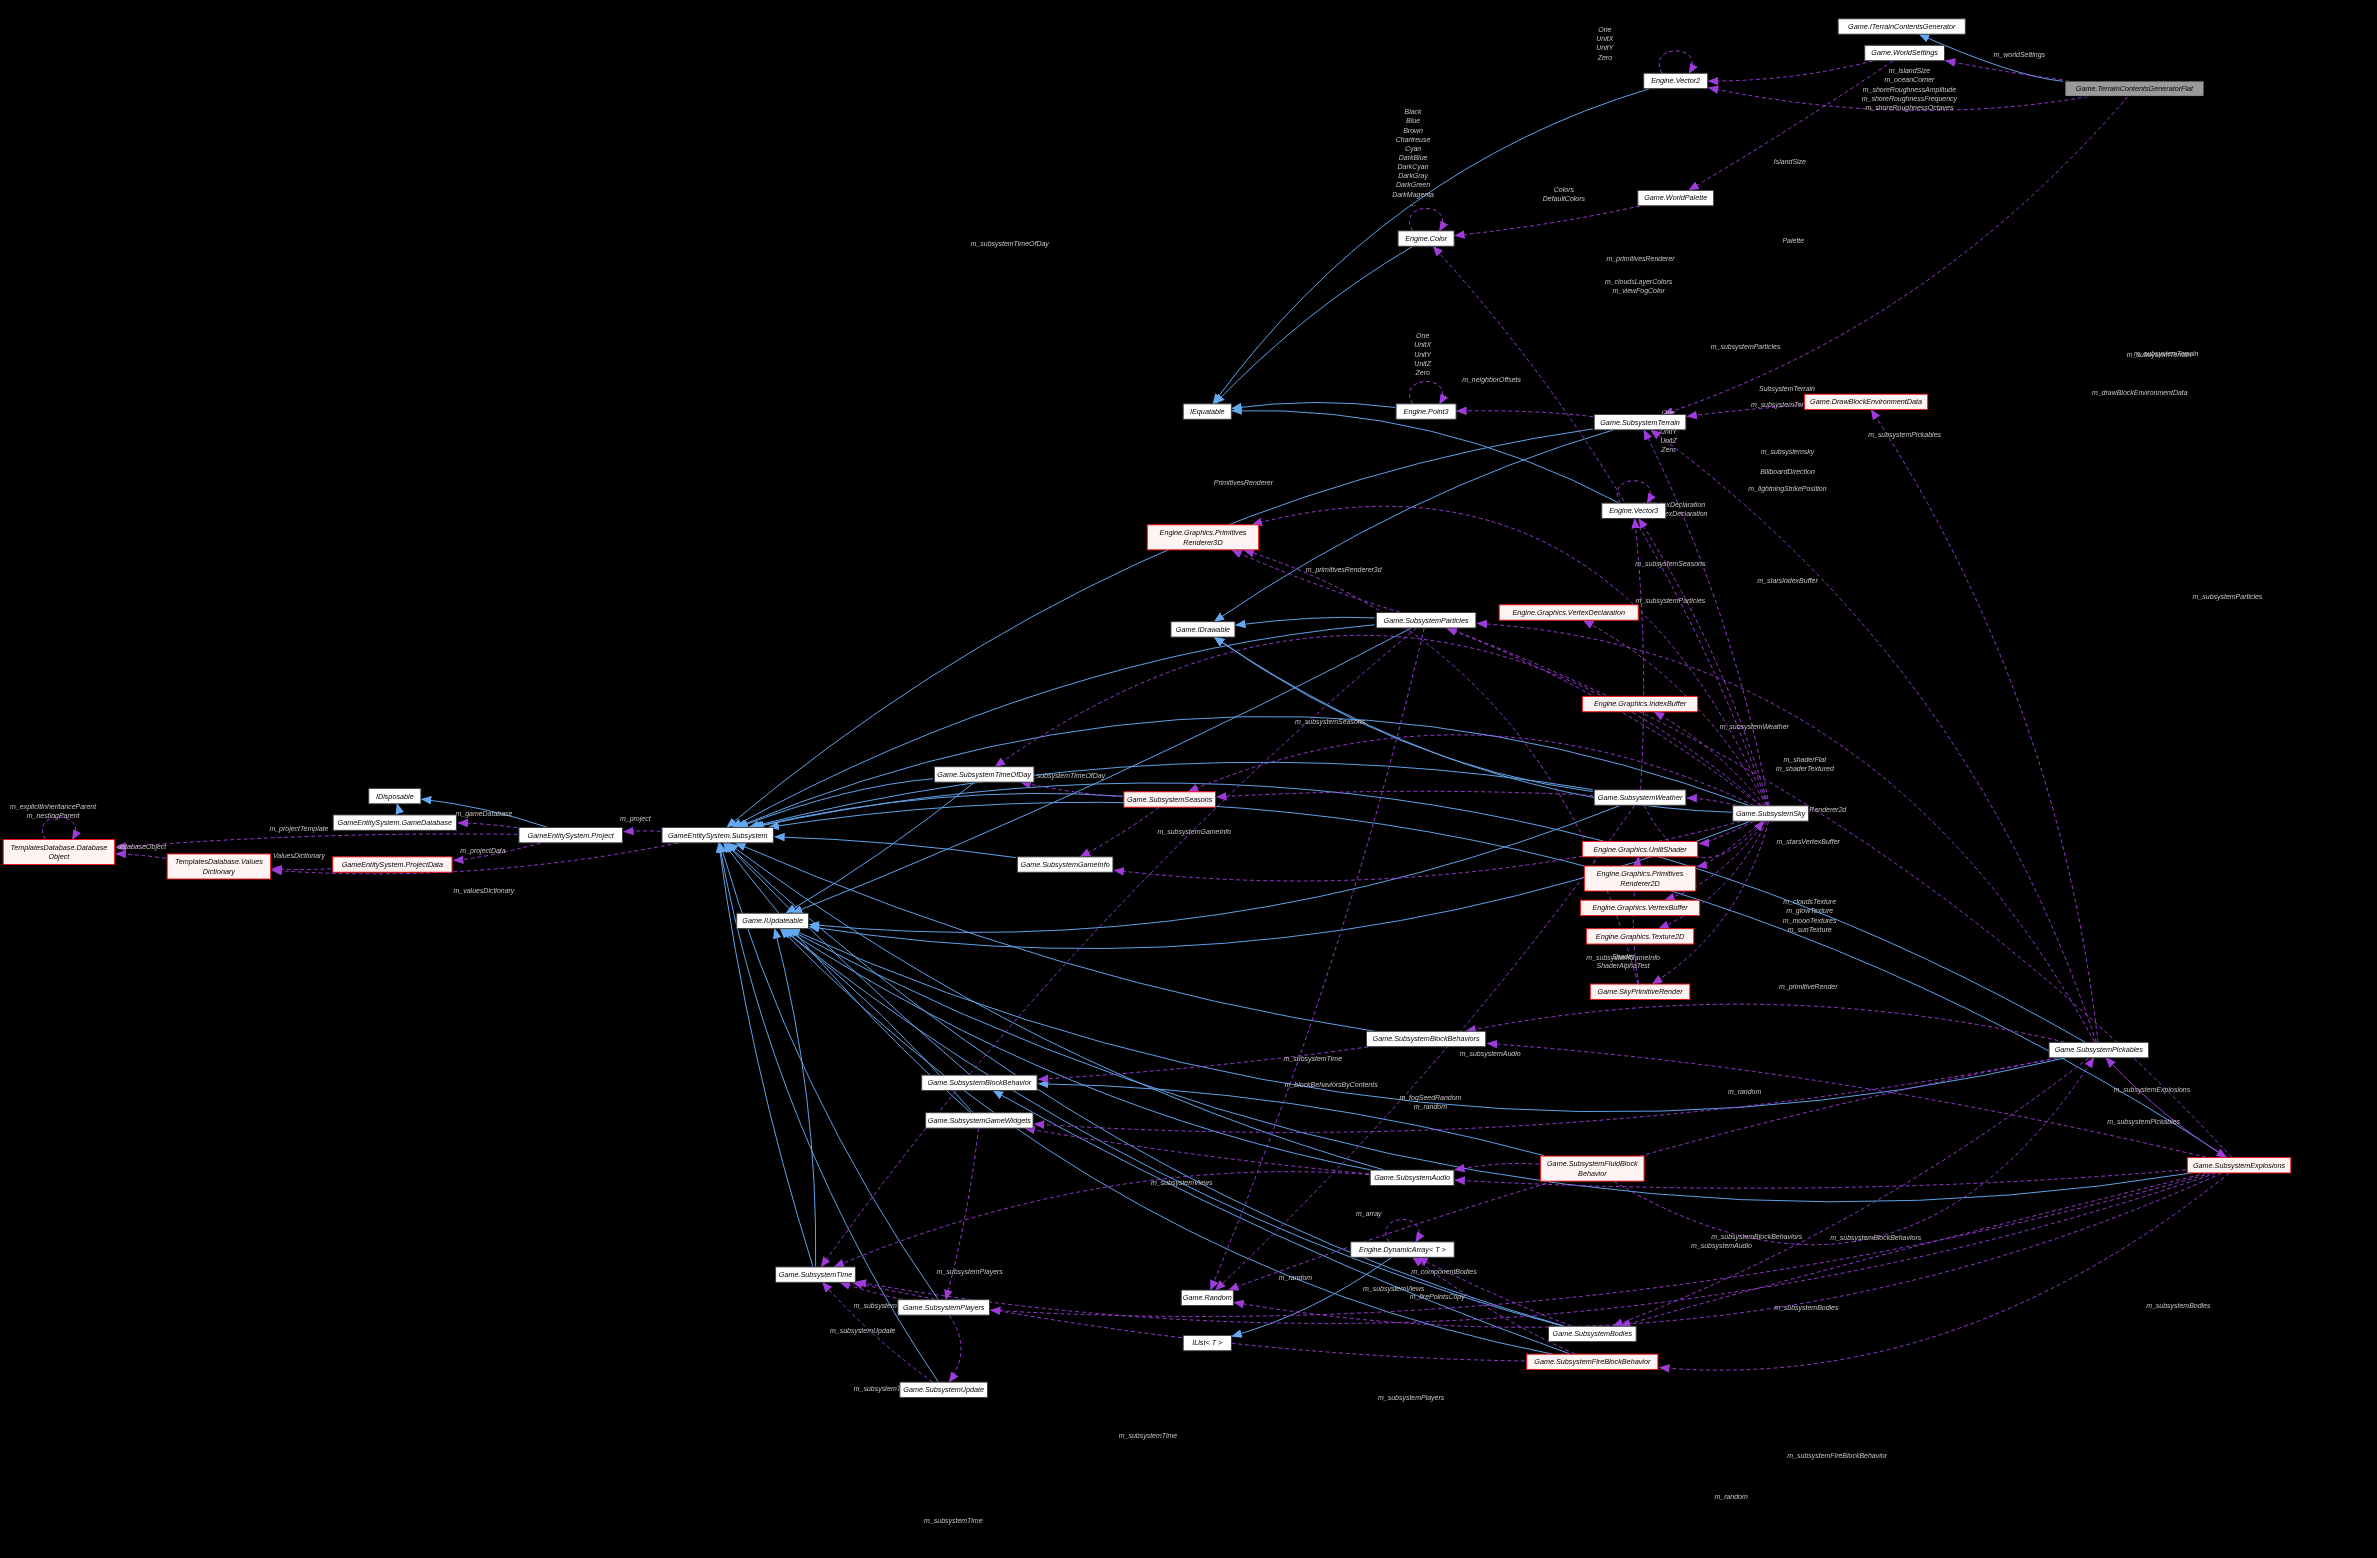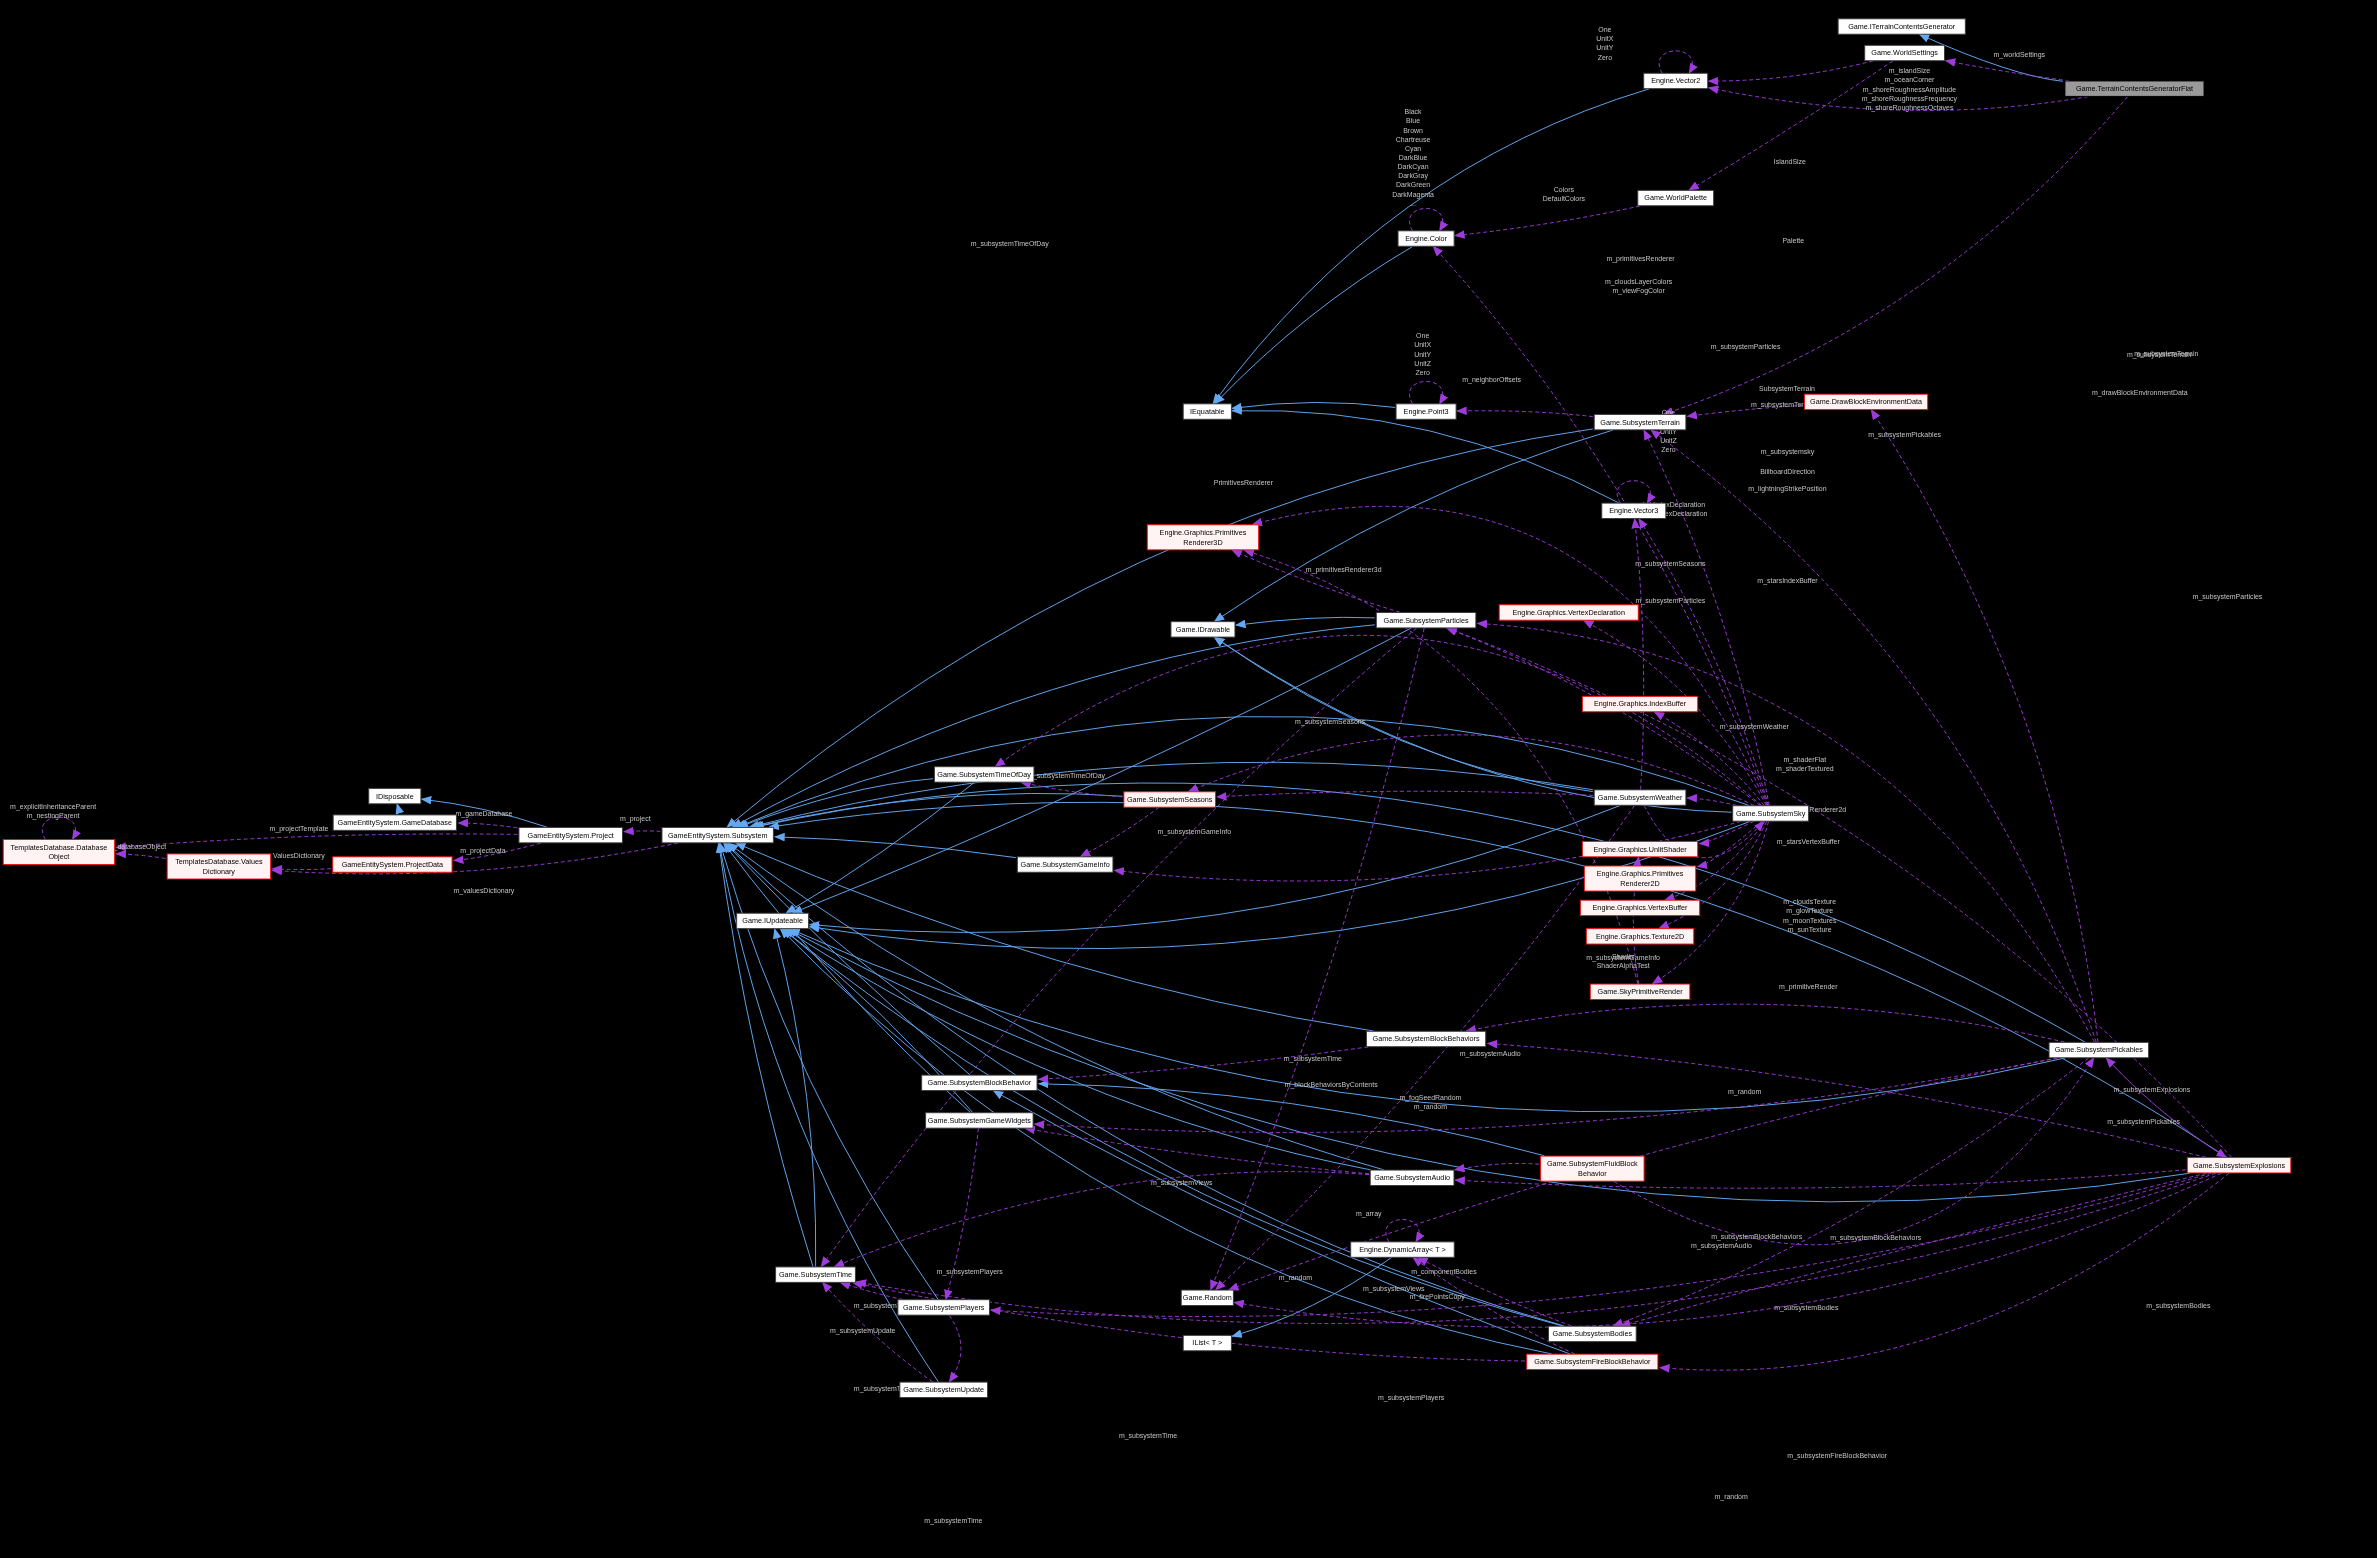--- a/index.html
+++ b/index.html
@@ -1,17 +1,17 @@
 <!DOCTYPE html>
 <html style="font-size:7.7px"><head>
 <meta charset="utf-8">
 <style>
   html,body{margin:0;padding:0;background:#000;}
   body{width:2377px;height:1558px;position:relative;font-family:"Liberation Sans",sans-serif;}
-  #stage{width:1993px;height:1558px;}
+  #stage{width:1993px;height:1558px;font-style:italic;}
   svg{display:block;}
   .node-rect{stroke-width:2px;}
   .node-text{font-family:"Liberation Sans",sans-serif;font-size:15px;fill:#000;}
   .edge-label{font-family:"Liberation Sans",sans-serif;font-size:14.5px;fill:#c4c4c4;}
 </style>
 </head>
 <body>
 
 <div id="stage">
   <svg id="diagram-svg" width="2377" height="1558" viewBox="0 0 4932 3233" style="background: rgb(0, 0, 0);">

